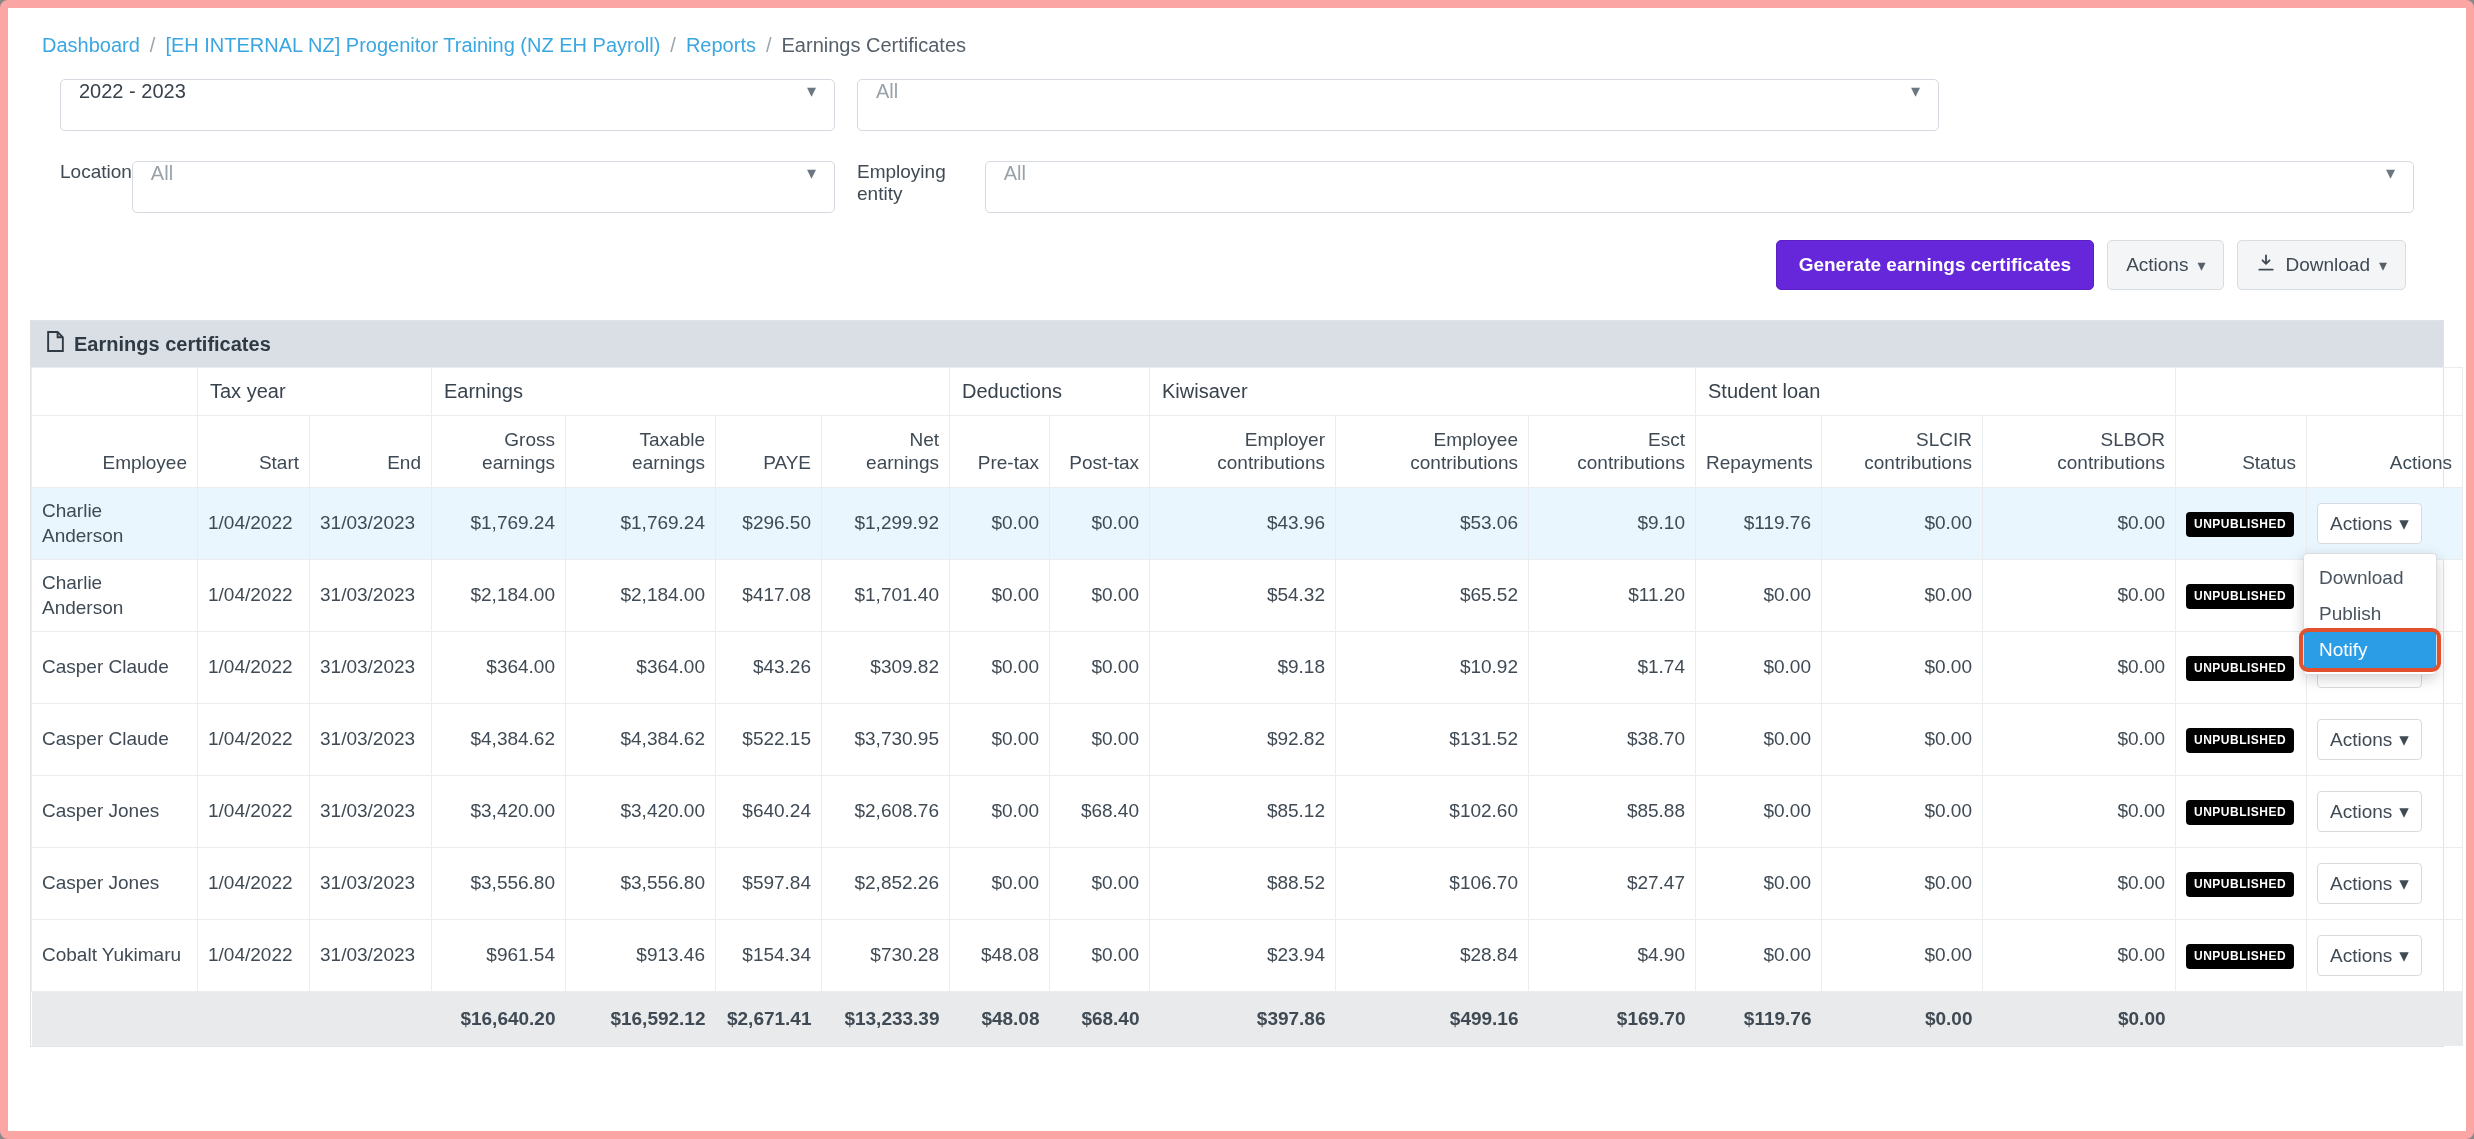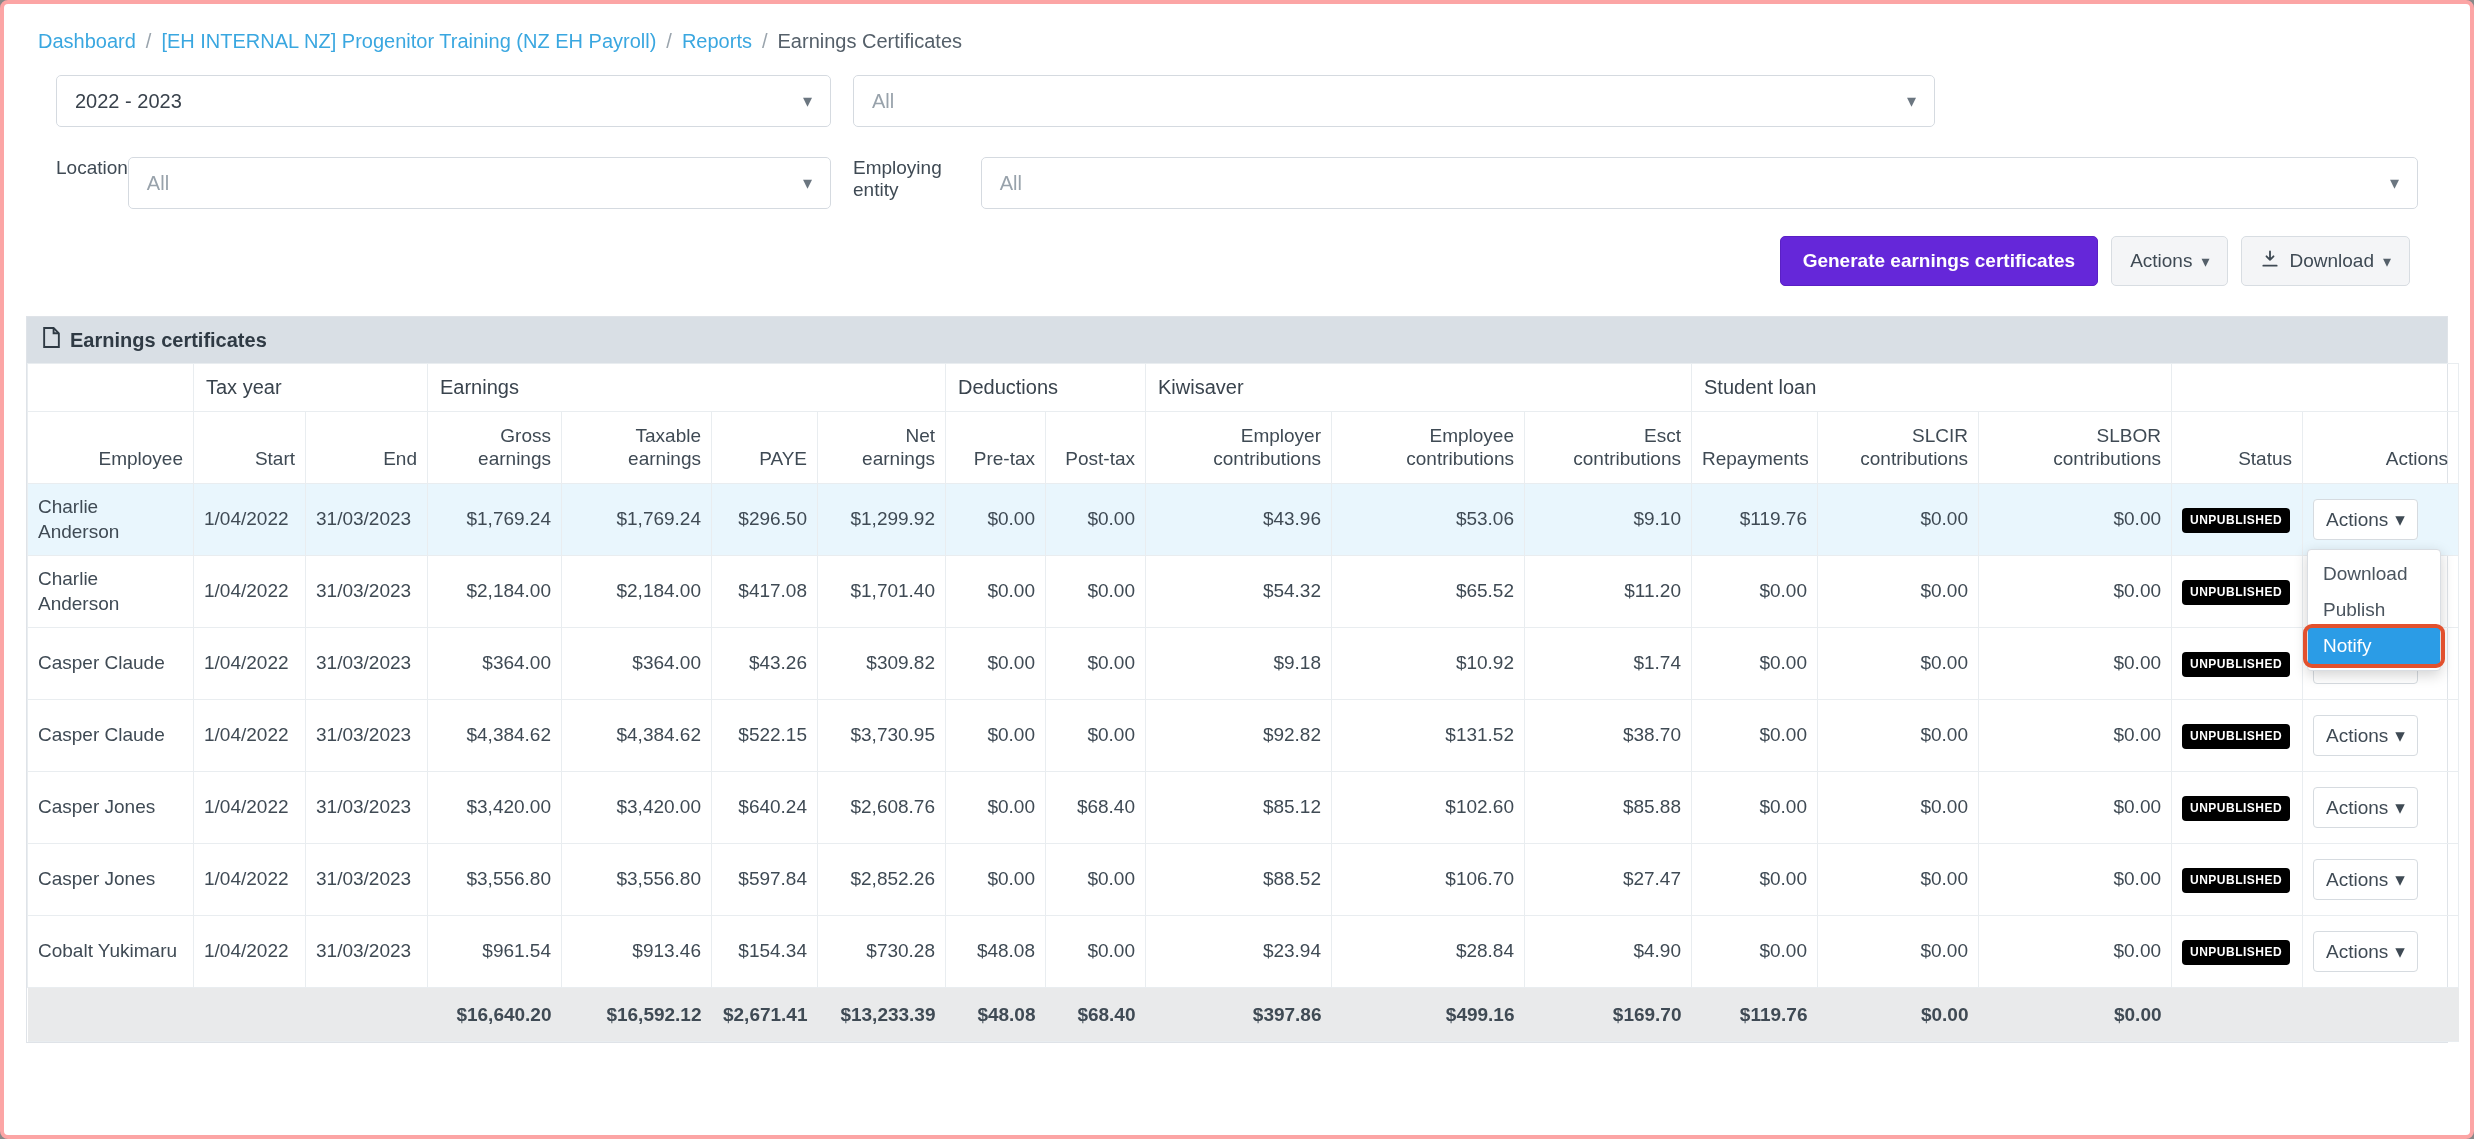--- a/index.html
+++ b/index.html
@@ -1,30 +1,30 @@
 <!DOCTYPE html>
 <html><head>
 <meta charset="utf-8">
 <style>
   * { box-sizing: border-box; margin: 0; padding: 0; }
   body { background:#888; font-family:"Liberation Sans", sans-serif; }
   .frame {
     width:2474px; height:1139px; background:#fff;
-    border:4px solid #fca5a5; border-radius:8px; overflow:hidden; position:relative;
+    border:8px solid #fca5a5; border-radius:8px; overflow:hidden; position:relative;
   }
   
   .breadcrumb { padding:26px 34px 0; font-size:20px; color:#55606a; white-space:nowrap; }
   .breadcrumb a { color:#3aa7e0; text-decoration:none; cursor:pointer; }
   .breadcrumb .sep { color:#9aa4ad; margin:0 10px; }
   
   .filters { margin:22px 52px 0; }
   .filter-row { display:flex; gap:22px; }
   .select {
     height:52px; border:1px solid #d5dae0; border-radius:5px; background:#fff;
-    display:flex; align-items:center; justify-content:space-between;
+    display:flex; justify-content:space-between;
     padding:0 18px; font-size:20px; color:#39424c; cursor:pointer;
   }
   .select .caret { color:#6b7680; font-size:18px; }
   .select.muted .val { color:#98a2ab; }
   .w-taxyear { width:775px; }
   .w-empfilter { width:1082px; }
   .filter-row2 { display:flex; gap:22px; margin-top:22px; }
   .fcol { display:flex; flex-direction:row;margin-top:8px; }
   .fcol .lbl { font-size:19px; color:#3f4a54; margin-bottom:9px; }
   .fcol.left { width:775px; }

